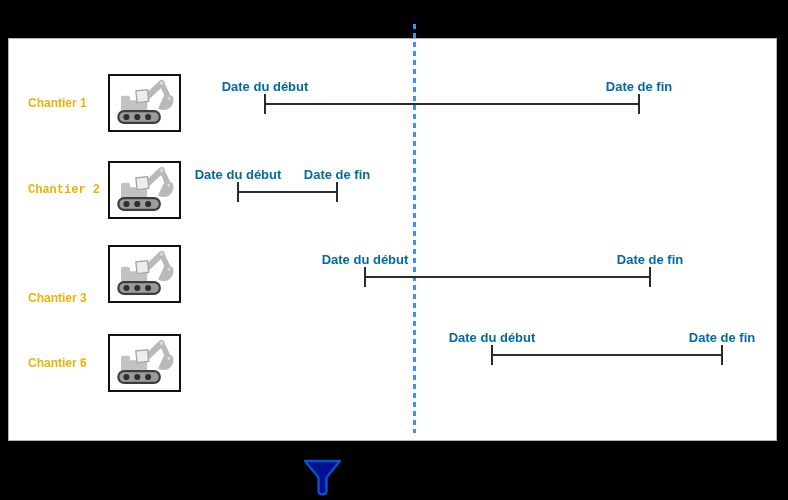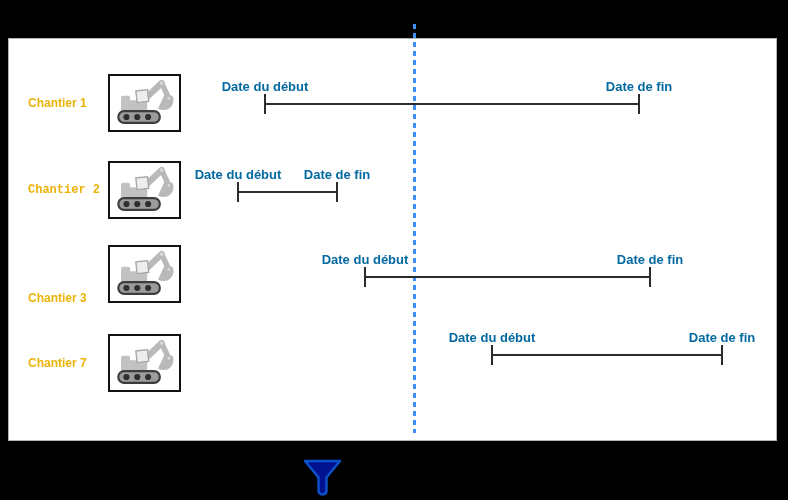--- a/index.html
+++ b/index.html
@@ -108,21 +108,21 @@
       </svg>
     </div>
     <div class="tl-line" style="left: 365px; top: 276px; width: 285px; background: rgb(43, 43, 43);"></div>
     <div class="tl-tick tick-start" style="left: 364px; top: 267px; height: 20px; background: rgb(43, 43, 43);"></div>
     <div class="tl-tick tick-end" style="left: 649px; top: 267px; height: 20px; background: rgb(43, 43, 43);"></div>
     <div class="tl-label lbl-start" style="left: 295px; top: 253px;">Date du début</div>
     <div class="tl-label lbl-end" style="left: 580px; top: 253px;">Date de fin</div>
   </div>
 
   <div class="row">
-    <div class="row-label" style="left: 28px; top: 354px;">Chantier 7</div>
+    <div class="row-label" style="left: 28px; top: 354px;">Chantier 6</div>
     <div class="icon-box" style="left: 108px; top: 334px;">
       <svg width="65" height="52" viewBox="0 0 72 56">
         <line class="ex-boom1" x1="37" y1="23" x2="55" y2="6" stroke-width="7" stroke-linecap="round" stroke="#b9b9b9"></line>
         <line class="ex-boom2" x1="55" y1="6" x2="63" y2="23" stroke-width="6" stroke-linecap="round" stroke="#b9b9b9"></line>
         <path class="ex-bucket" d="M67 20 A11 11 0 0 1 51 34 L58 19 Z" fill="#b9b9b9"></path>
         <circle class="ex-joint" cx="55" cy="6" r="2" fill="#d9d9d9"></circle>
         <circle class="ex-joint" cx="63" cy="23" r="1.6" fill="#d9d9d9"></circle>
         <rect class="ex-body" x="10" y="25" width="29" height="13" rx="2" fill="#c2c2c2"></rect>
         <rect class="ex-body" x="10" y="20" width="10" height="8" rx="2" fill="#c2c2c2"></rect>
         <rect class="ex-cab" x="27" y="14" width="13" height="13" stroke-width="1.5" transform="rotate(-6 33 20)" fill="#ededed" stroke="#a6a6a6"></rect>

